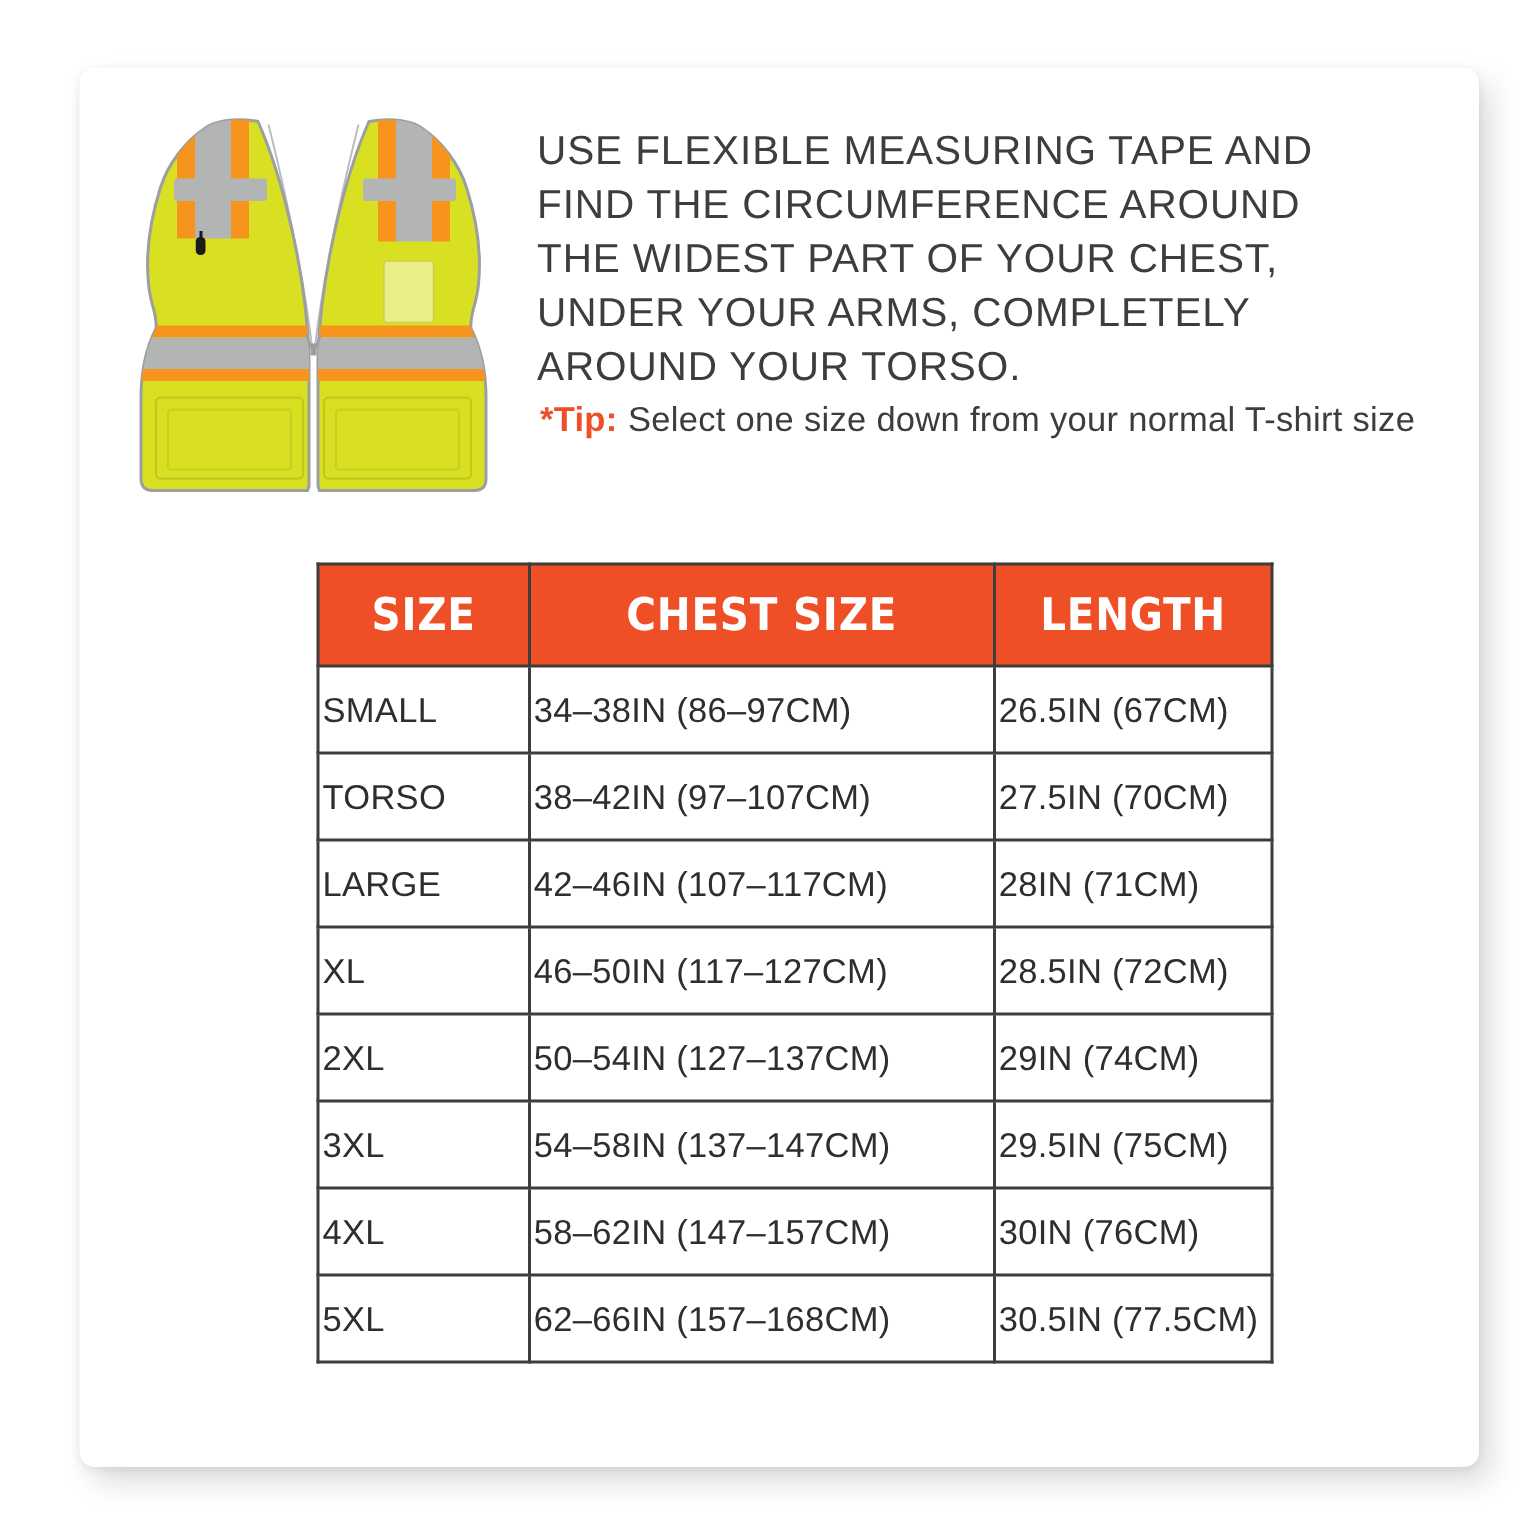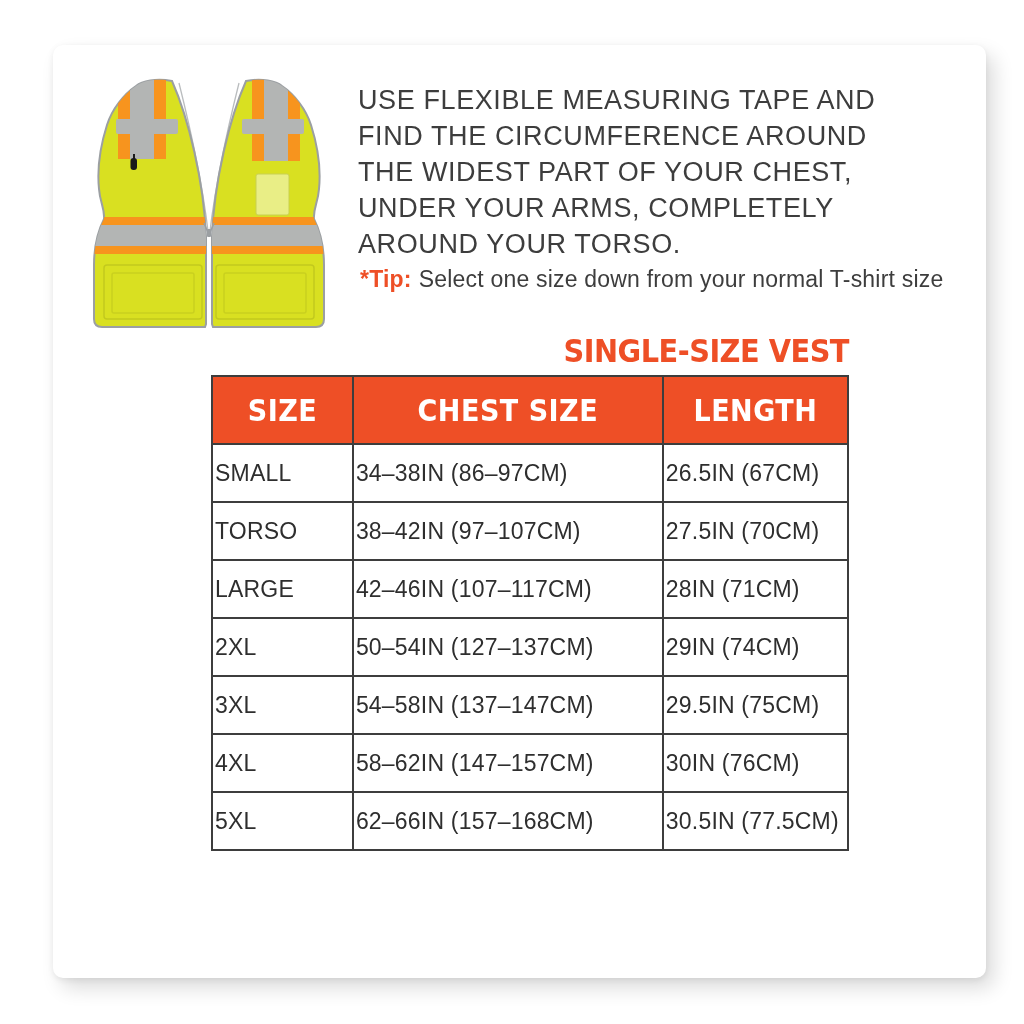--- a/index.html
+++ b/index.html
@@ -104,21 +104,20 @@
     <div class="instructions">USE FLEXIBLE MEASURING TAPE AND
 FIND THE CIRCUMFERENCE AROUND
 THE WIDEST PART OF YOUR CHEST,
 UNDER YOUR ARMS, COMPLETELY
 AROUND YOUR TORSO.</div>
 
     <div class="tip">
       <span class="tip-label">*Tip:</span><span>Select one size down from your normal T-shirt size</span>
     </div>
 
-    <div class="table-title">SINGLE-SIZE VEST</div>
 
     <table class="size-chart">
       <thead>
         <tr>
           <th>SIZE</th>
           <th>CHEST SIZE</th>
           <th>LENGTH</th>
         </tr>
       </thead>
       <tbody>
@@ -129,20 +128,25 @@
         </tr>
         <tr>
           <td>TORSO</td>
           <td>38–42IN (97–107CM)</td>
           <td>27.5IN (70CM)</td>
         </tr>
         <tr>
           <td>LARGE</td>
           <td>42–46IN (107–117CM)</td>
           <td>28IN (71CM)</td>
+        </tr>
+        <tr>
+          <td>XL</td>
+          <td>46–50IN (117–127CM)</td>
+          <td>28.5IN (72CM)</td>
         </tr>
         <tr>
           <td>2XL</td>
           <td>50–54IN (127–137CM)</td>
           <td>29IN (74CM)</td>
         </tr>
         <tr>
           <td>3XL</td>
           <td>54–58IN (137–147CM)</td>
           <td>29.5IN (75CM)</td>

